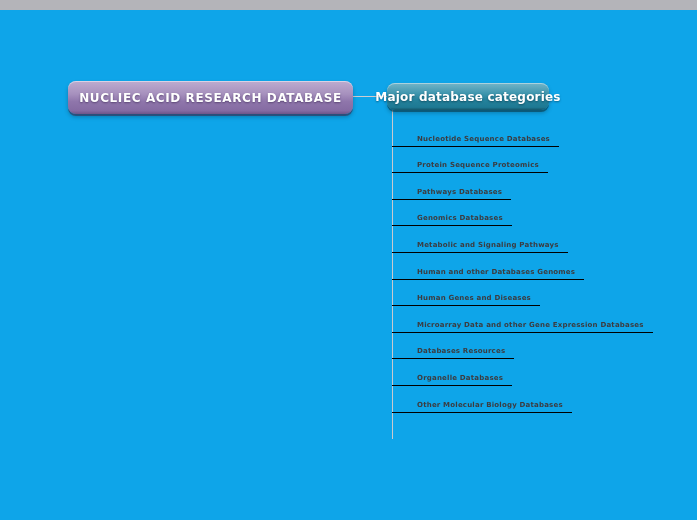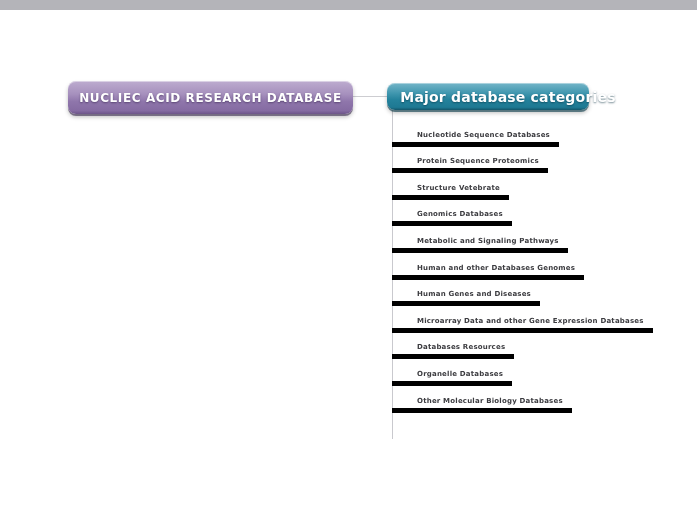--- a/index.html
+++ b/index.html
@@ -5,21 +5,21 @@
   html, body {
     margin: 0;
     padding: 0;
     background: #bcbcc0;
     font-family: "DejaVu Sans", "Liberation Sans", sans-serif;
   }
   .canvas {
     position: relative;
     width: 697px;
     height: 520px;
-    background: #ffffff;
+    background: #0ea5e9;
     overflow: hidden;
   }
   .topstrip {
     position: absolute;
     top: 0; left: 0;
     width: 100%;
     height: 10px;
     background: #b4b4b9;
   }
   .node {
@@ -40,28 +40,27 @@
     letter-spacing: 0.6px;
     background: linear-gradient(180deg, #bdaccf 0%, #a690bd 40%, #8f76ab 62%, #856ba2 90%, #6d5589 100%);
     box-shadow: inset 0 1px 0 rgba(255,255,255,0.45),
                 0 2px 0 rgba(62,47,84,0.6),
                 0 3px 4px rgba(0,0,0,0.25);
     text-shadow: 0 1px 2px rgba(45,30,70,0.55);
   }
   .node-cat {
     left: 387px; top: 83px;
     width: 162px; height: 27px;
-    font-size: 14px;
+    font-size: 12px;
     letter-spacing: 0.2px;
     background: linear-gradient(180deg, #74b5c8 0%, #3d95ad 40%, #24829c 62%, #1e7993 90%, #145569 100%);
     box-shadow: inset 0 1px 0 rgba(255,255,255,0.4),
                 0 2px 0 rgba(12,62,77,0.6),
                 0 3px 4px rgba(0,0,0,0.25);
     text-shadow: 0 1px 2px rgba(0,42,58,0.55);
-    padding-left: 40px;
   }
   .h-connector {
     position: absolute;
     left: 353px; top: 96px;
     width: 34px; height: 1px;
     background: #cdcdd1;
   }
   .v-connector {
     position: absolute;
     left: 392px; top: 110px;
@@ -75,21 +74,21 @@
     padding: 10px 0 0 0;
     list-style: none;
   }
   .cat-item {
     width: max-content;
     height: 26.6px;
     box-sizing: border-box;
     display: flex;
     align-items: flex-end;
     padding: 0 9px 3px 25px;
-    border-bottom: 5px solid #000000;
+    border-bottom: 1px solid #000000;
     font-size: 7px;
     font-weight: bold;
     letter-spacing: 0.2px;
     color: #3c3c40;
     white-space: nowrap;
     cursor: pointer;
   }
 </style>
 </head>
 <body>
@@ -104,21 +103,21 @@
     <span>NUCLIEC ACID RESEARCH DATABASE</span>
   </div>
 
   <div class="node node-cat">
     <span>Major database categories</span>
   </div>
 
   <ul class="cat-list">
     <li class="cat-item">Nucleotide Sequence Databases</li>
     <li class="cat-item">Protein Sequence Proteomics</li>
-    <li class="cat-item">Structure Vetebrate</li>
+    <li class="cat-item">Pathways Databases</li>
     <li class="cat-item">Genomics Databases</li>
     <li class="cat-item">Metabolic and Signaling Pathways</li>
     <li class="cat-item">Human and other Databases Genomes</li>
     <li class="cat-item">Human Genes and Diseases</li>
     <li class="cat-item">Microarray Data and other Gene Expression Databases</li>
     <li class="cat-item">Databases Resources</li>
     <li class="cat-item">Organelle Databases</li>
     <li class="cat-item">Other Molecular Biology Databases</li>
   </ul>
 </div>

